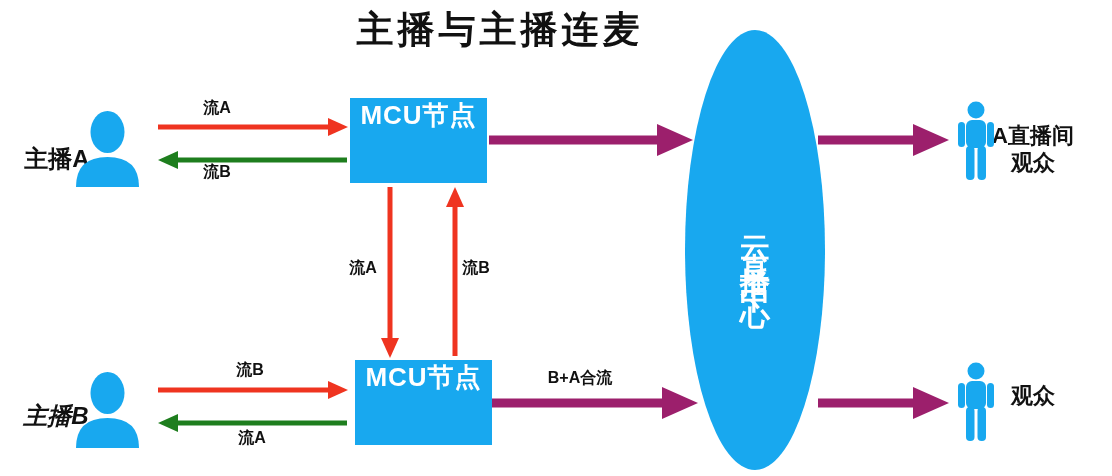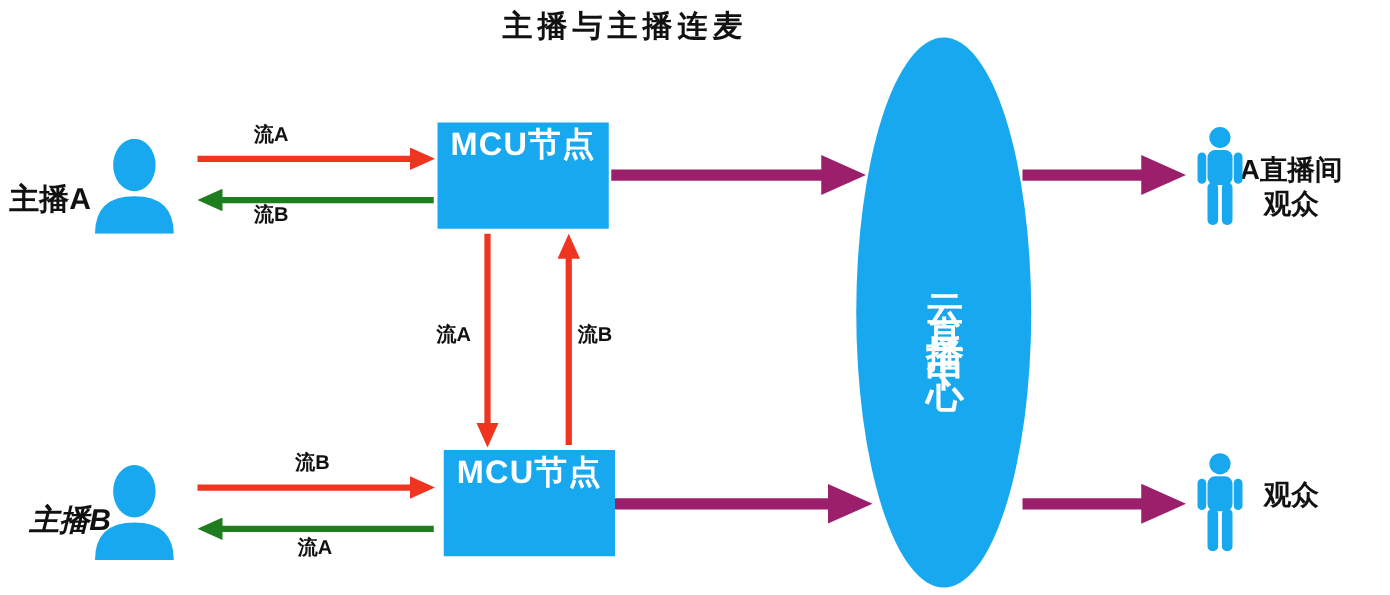--- a/index.html
+++ b/index.html
@@ -3,21 +3,21 @@
 <meta charset="utf-8">
 <style>
   html,body{margin:0;padding:0;background:#ffffff;}
   #canvas{
     position:relative;width:1112px;height:476px;background:#ffffff;overflow:hidden;
     font-family:"Liberation Sans","DejaVu Sans",sans-serif;color:#111111;
   }
   .lbl{position:absolute;font-weight:700;color:#111111;text-align:center;white-space:nowrap;}
   .title{
     position:absolute;left:300px;top:5px;width:400px;text-align:center;
-    font-size:24px;font-weight:700;letter-spacing:4px;color:#111111;
+    font-size:37px;font-weight:700;letter-spacing:4px;color:#111111;
   }
   .mcu-box{
     position:absolute;background:#18A8EF;display:flex;align-items:flex-start;justify-content:center;
     color:#ffffff;font-size:26px;font-weight:700;letter-spacing:1px;z-index:2;
   }
   .cloud{
     position:absolute;left:685px;top:30px;width:140px;height:440px;background:#18A8EF;
     border-radius:50%;display:flex;align-items:center;justify-content:center;z-index:0;
   }
   .cloud-label{
@@ -69,36 +69,37 @@
     <span>MCU节点</span>
   </div>
   <div class="mcu-box" style="left:355px;top:360px;width:137px;height:85px;">
     <span>MCU节点</span>
   </div>
 
   <svg class="icon-svg" style="left:71px;top:111px;" width="73" height="76" viewBox="0 0 73 76">
     <ellipse cx="36.5" cy="21" rx="17" ry="21" fill="#18A8EF"></ellipse>
     <path d="M5,76 Q5,46 36.5,46 Q68,46 68,76 Z" fill="#18A8EF"></path>
   </svg>
-  <div class="lbl fs24" style="left:7px;top:143px;width:66px;">主播A</div>
+  <div class="lbl fs24" style="left:24px;top:143px;width:66px;">主播A</div>
 
   <svg class="icon-svg" style="left:71px;top:372px;" width="73" height="76" viewBox="0 0 73 76">
     <ellipse cx="36.5" cy="21" rx="17" ry="21" fill="#18A8EF"></ellipse>
     <path d="M5,76 Q5,46 36.5,46 Q68,46 68,76 Z" fill="#18A8EF"></path>
   </svg>
   <div class="lbl fs24" style="left:23px;top:400px;width:66px;font-style:italic;">主播B</div>
 
   <div class="lbl fs25" style="left:184px;top:98px;width:66px;">流A</div>
   <div class="lbl fs25" style="left:184px;top:162px;width:66px;">流B</div>
 
   <div class="lbl fs25" style="left:330px;top:258px;width:66px;">流A</div>
   <div class="lbl fs25" style="left:443px;top:258px;width:66px;">流B</div>
 
   <div class="lbl fs25" style="left:217px;top:360px;width:66px;">流B</div>
   <div class="lbl fs25" style="left:219px;top:428px;width:66px;">流A</div>
+  <div class="lbl fs25" style="left:515px;top:368px;width:130px;">B+A合流</div>
 
   <svg class="icon-svg" style="left:956px;top:101px;" width="40" height="84" viewBox="0 0 40 84">
     <circle cx="20" cy="9" r="8.5" fill="#18A8EF"></circle>
     <rect x="2" y="21" width="7" height="25" rx="3.5" fill="#18A8EF"></rect>
     <rect x="31" y="21" width="7" height="25" rx="3.5" fill="#18A8EF"></rect>
     <rect x="10" y="19" width="20" height="28" rx="6" fill="#18A8EF"></rect>
     <rect x="10" y="45" width="8.5" height="34" rx="4" fill="#18A8EF"></rect>
     <rect x="21.5" y="45" width="8.5" height="34" rx="4" fill="#18A8EF"></rect>
   </svg>
   <div class="aud" style="left:988px;top:122px;width:90px;">

